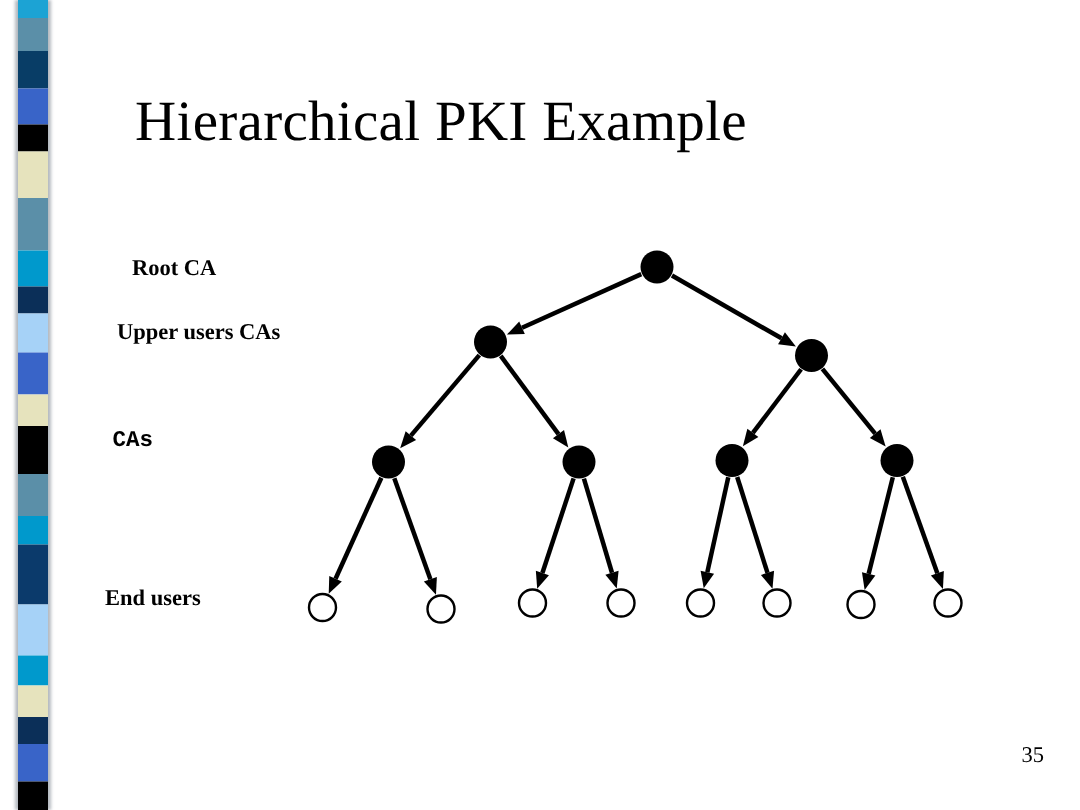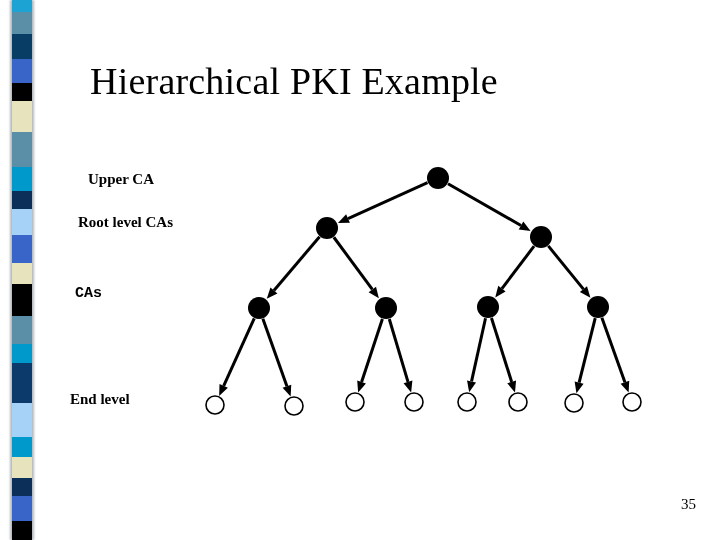--- a/index.html
+++ b/index.html
@@ -101,27 +101,27 @@
       <div class="blk" style="background: rgb(166, 210, 247); flex: 40 0 auto; height: 6.25%;"></div>
       <div class="blk" style="background: rgb(0, 153, 204); flex: 24 0 auto; height: 3.75%;"></div>
       <div class="blk" style="background: rgb(230, 227, 189); flex: 24 0 auto; height: 3.75%;"></div>
       <div class="blk" style="background: rgb(11, 47, 88); flex: 22 0 auto; height: 3.4375%;"></div>
       <div class="blk" style="background: rgb(57, 100, 200); flex: 30 0 auto; height: 4.6875%;"></div>
       <div class="blk" style="background: rgb(0, 0, 0); flex: 22 0 auto; height: 3.4375%;"></div>
     </div>
 
   <div id="page-title">Hierarchical PKI Example</div>
 
-  <div class="row-label" id="label-root-ca">Upper CA</div>
+  <div class="row-label" id="label-root-ca">Root CA</div>
 
-  <div class="row-label" id="label-upper-cas">Root level CAs</div>
+  <div class="row-label" id="label-upper-cas">Upper users CAs</div>
 
   <div class="row-label" id="label-cas">CAs</div>
 
-  <div class="row-label" id="label-end-users">End level</div>
+  <div class="row-label" id="label-end-users">End users</div>
 
   <svg id="tree-diagram" viewBox="0 0 720 540">
     <g id="edge-layer">
         <line x1="427.5146709142069" y1="182.72312120981672" x2="348.0162465589158" y2="218.53322227075864" stroke="#000000" stroke-width="3" stroke-linecap="butt"></line>
         <polygon points="337.9412129590885,223.07152569410428 346.1269980749891,214.3390906364414 349.90549504284246,222.7273539050759" fill="#000000"></polygon>
         <line x1="447.97882872441164" y1="183.7160281042746" x2="520.9989563393315" y2="225.5430914953452" stroke="#000000" stroke-width="3" stroke-linecap="butt"></line>
         <polygon points="530.5873091571357,231.03544893466994 518.7125450976216,229.53462298510985 523.2853675810413,221.55156000558057" fill="#000000"></polygon>
         <line x1="319.55204316890126" y1="236.7623021542338" x2="273.9282960832022" y2="290.43729872564444" stroke="#000000" stroke-width="3" stroke-linecap="butt"></line>
         <polygon points="266.7717810411465,298.85672818688647 270.4233752215087,287.45811599320496 277.4332169448957,293.4164814580839" fill="#000000"></polygon>
         <line x1="333.8257346696148" y1="237.2552334503252" x2="372.31885355351113" y2="289.4492929539134" stroke="#000000" stroke-width="3" stroke-linecap="butt"></line>

